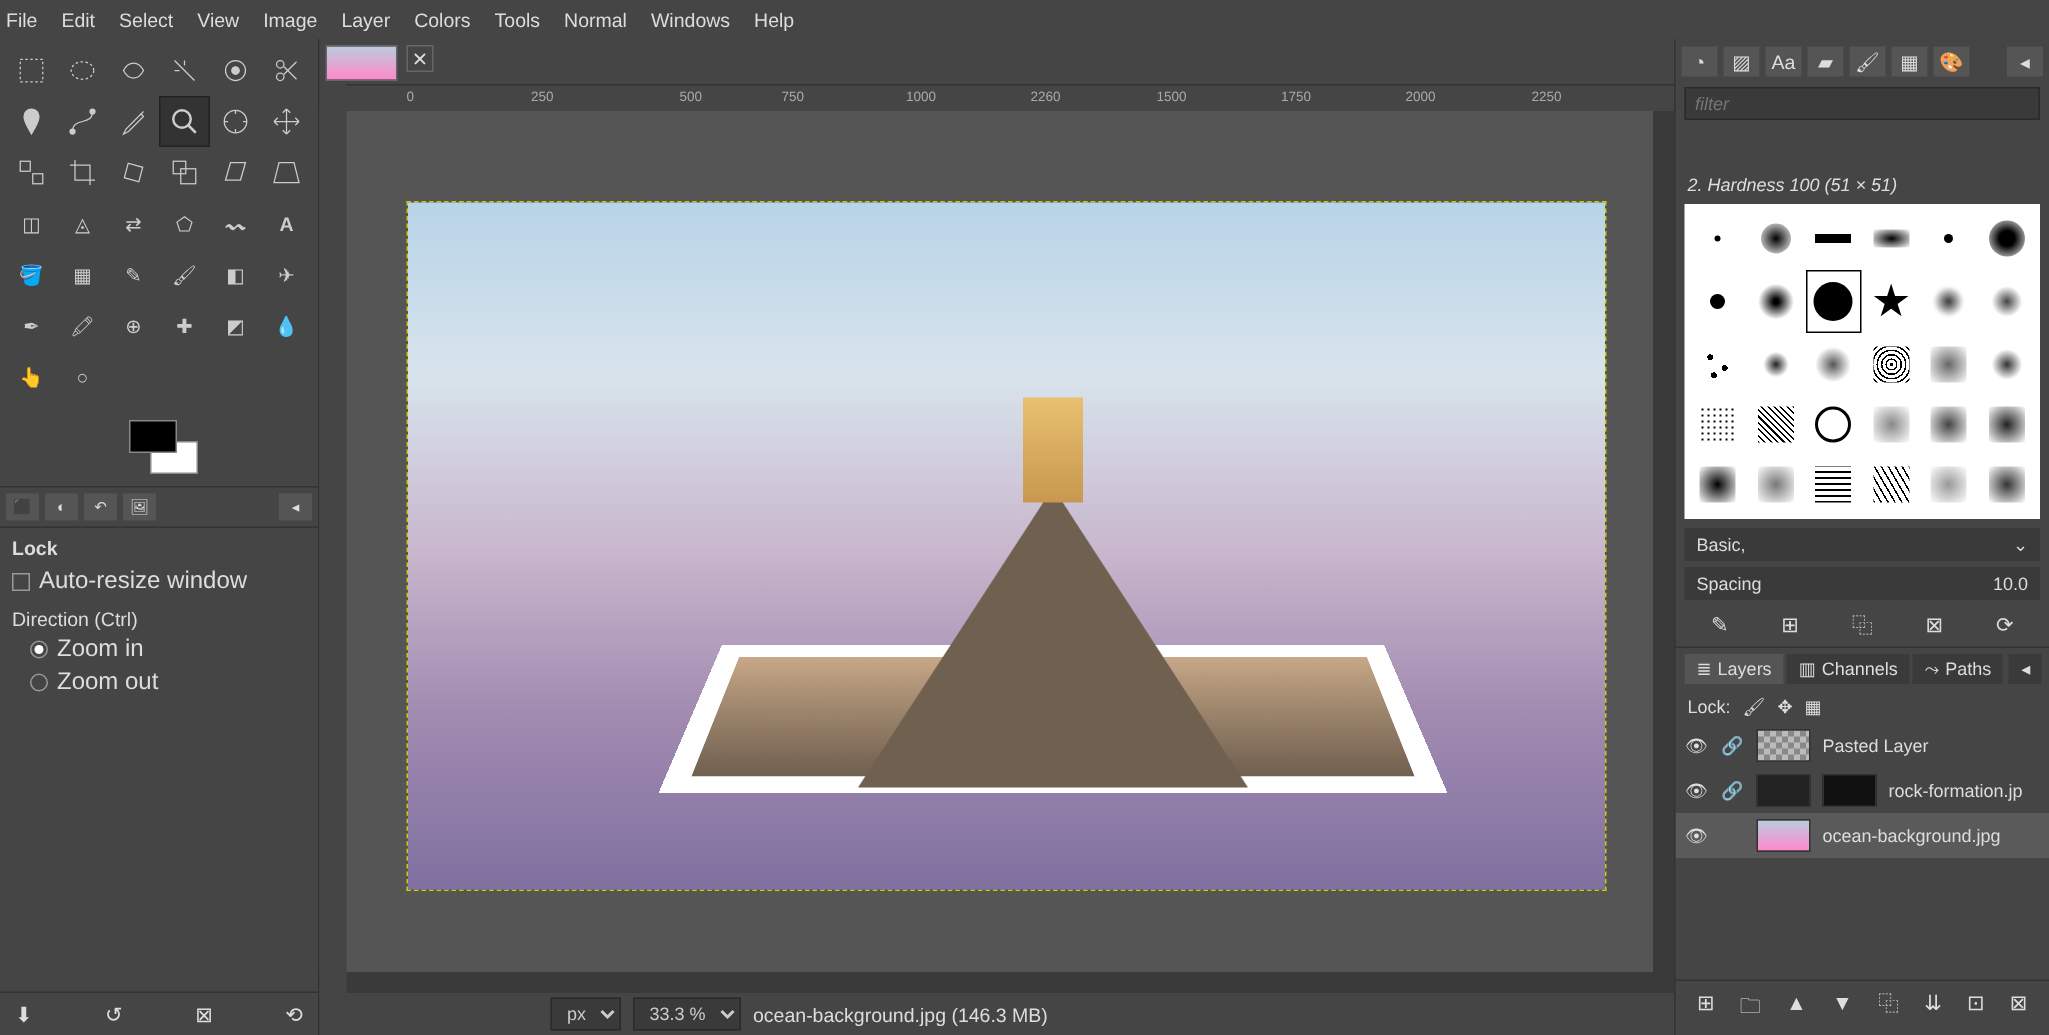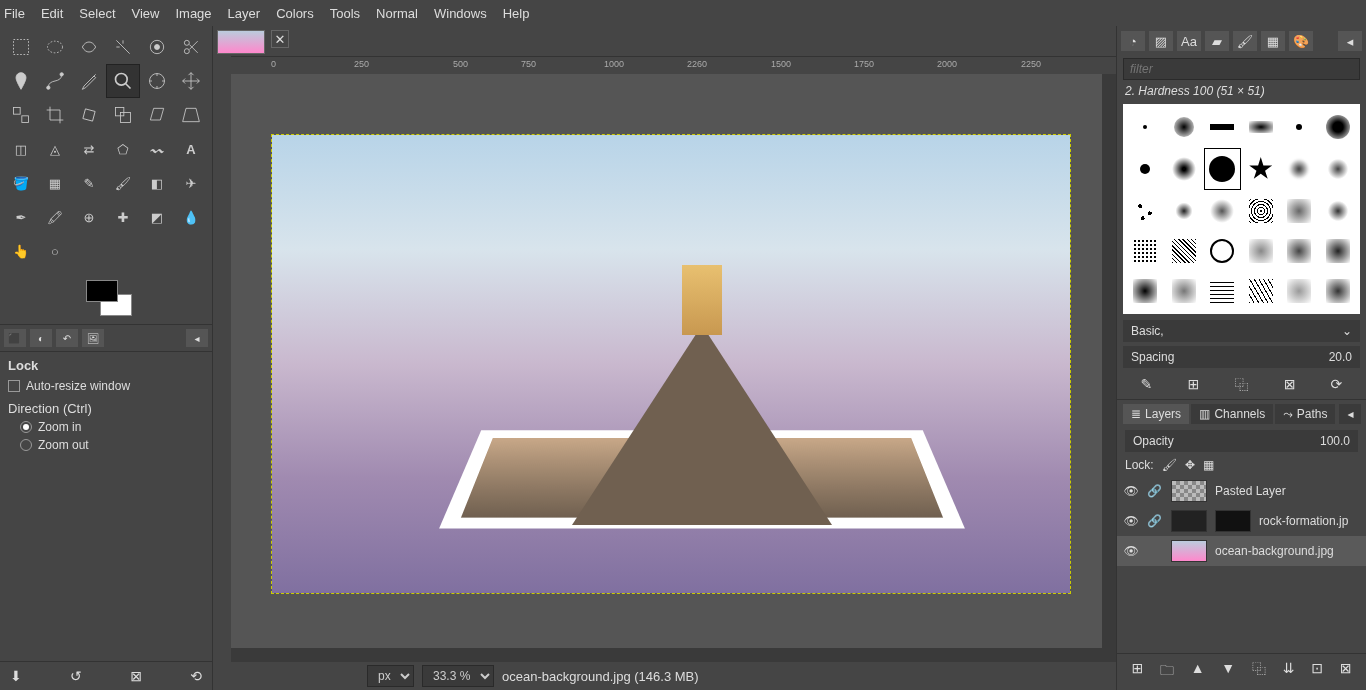--- a/index.html
+++ b/index.html
@@ -86,21 +86,21 @@
   background: #555;
   display: flex; align-items: center; justify-content: center;
   font-size: 10px;
 }
 .tool-options {
   padding: 6px 8px;
   border-top: 1px solid #333;
   flex: 1;
 }
 .tool-options .title { font-weight: bold; margin-bottom: 6px; }
-.tool-options label { display: flex; align-items: center; gap: 6px; margin: 4px 0; font-size: 12px; }
+.tool-options label { display: flex; align-items: center; gap: 6px; margin: 4px 0; font-size: 16px; }
 .radio { width:12px;height:12px;border-radius:50%;border:1px solid #999;display:inline-block;}
 .radio.sel::after{content:'';display:block;width:6px;height:6px;background:#fff;border-radius:50%;margin:2px;}
 .left-bottom {
   display: flex;
   justify-content: space-between;
   padding: 6px 10px;
   border-top: 1px solid #333;
 }
 .left-bottom span { font-size: 14px; cursor: pointer; }
 
@@ -246,21 +246,21 @@
 }
 .filter-input {
   margin: 2px 6px;
   background: #3a3a3a;
   border: 1px solid #2a2a2a;
   color: #888;
   padding: 3px 6px;
   font-size: 12px;
   font-style: italic;
 }
-.brush-label { padding: 2px 8px; font-style: italic; font-size: 12px; }
+.brush-label { padding: 2px 8px; font-style: italic; font-size: 12px; margin-top: 32px; }
 .brush-grid {
   background: #fff;
   margin: 4px 6px;
   height: 210px;
   display: grid;
   grid-template-columns: repeat(6, 1fr);
   gap: 2px;
   padding: 4px;
   overflow: hidden;
 }
@@ -697,41 +697,37 @@
       <div class="brush-cell">
           <div class="brush-shape" style="background:radial-gradient(#333,transparent)"></div>
         </div>
     </div>
     <div class="slider-row">
       <span>Basic,</span>
         <span>⌄</span>
     </div>
     <div class="slider-row">
       <span>Spacing</span>
-      <span>20.0</span>
+      <span>10.0</span>
     </div>
     <div class="brush-actions">
       <span>✎</span>
       <span>⊞</span>
       <span>⿻</span>
       <span>⊠</span>
       <span>⟳</span>
     </div>
 
     <div class="layers-panel">
       <div class="layers-tabs">
         <div class="ltab active">≣ <span>Layers</span></div>
         <div class="ltab">▥ <span>Channels</span></div>
         <div class="ltab">⤳ <span>Paths</span></div>
         <div style="flex:1"></div>
         <div class="ltab">◂</div>
-      </div>
-      <div class="slider-row" style="margin:2px 8px">
-        <span>Opacity</span>
-        <span>100.0</span>
       </div>
       <div class="lock-row">
         <span>Lock:</span>
         <span>🖌</span>
         <span>✥</span>
         <span>▦</span>
       </div>
       <div class="layer-list">
         <div class="layer-row">
           <span class="eye">👁</span>

